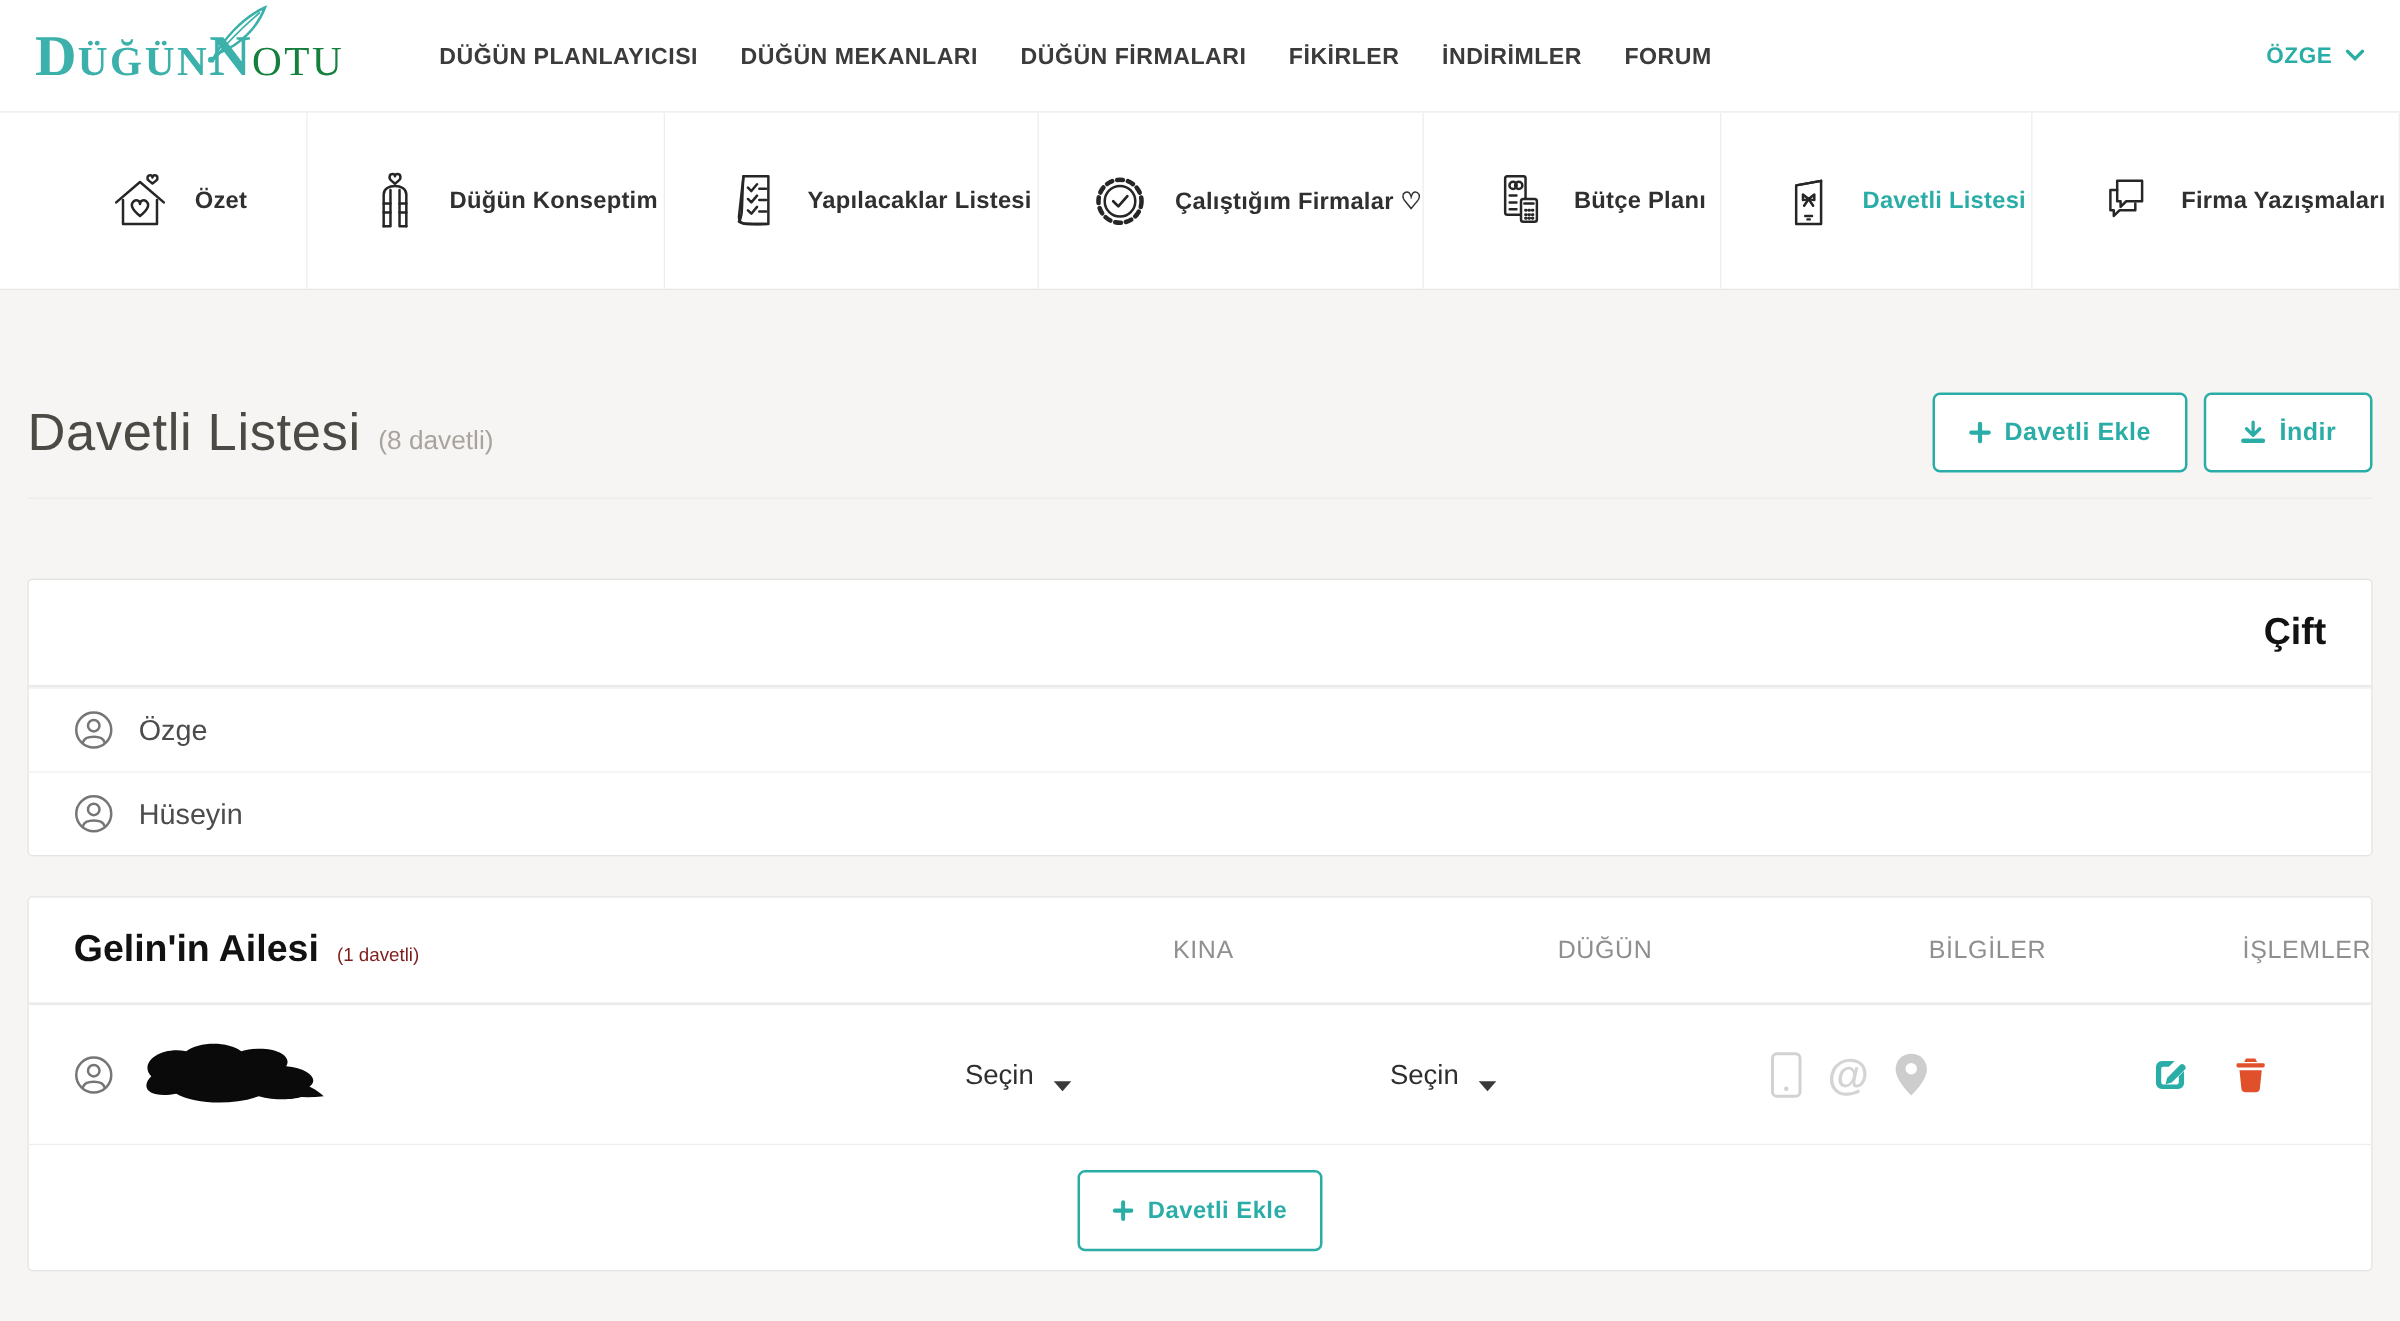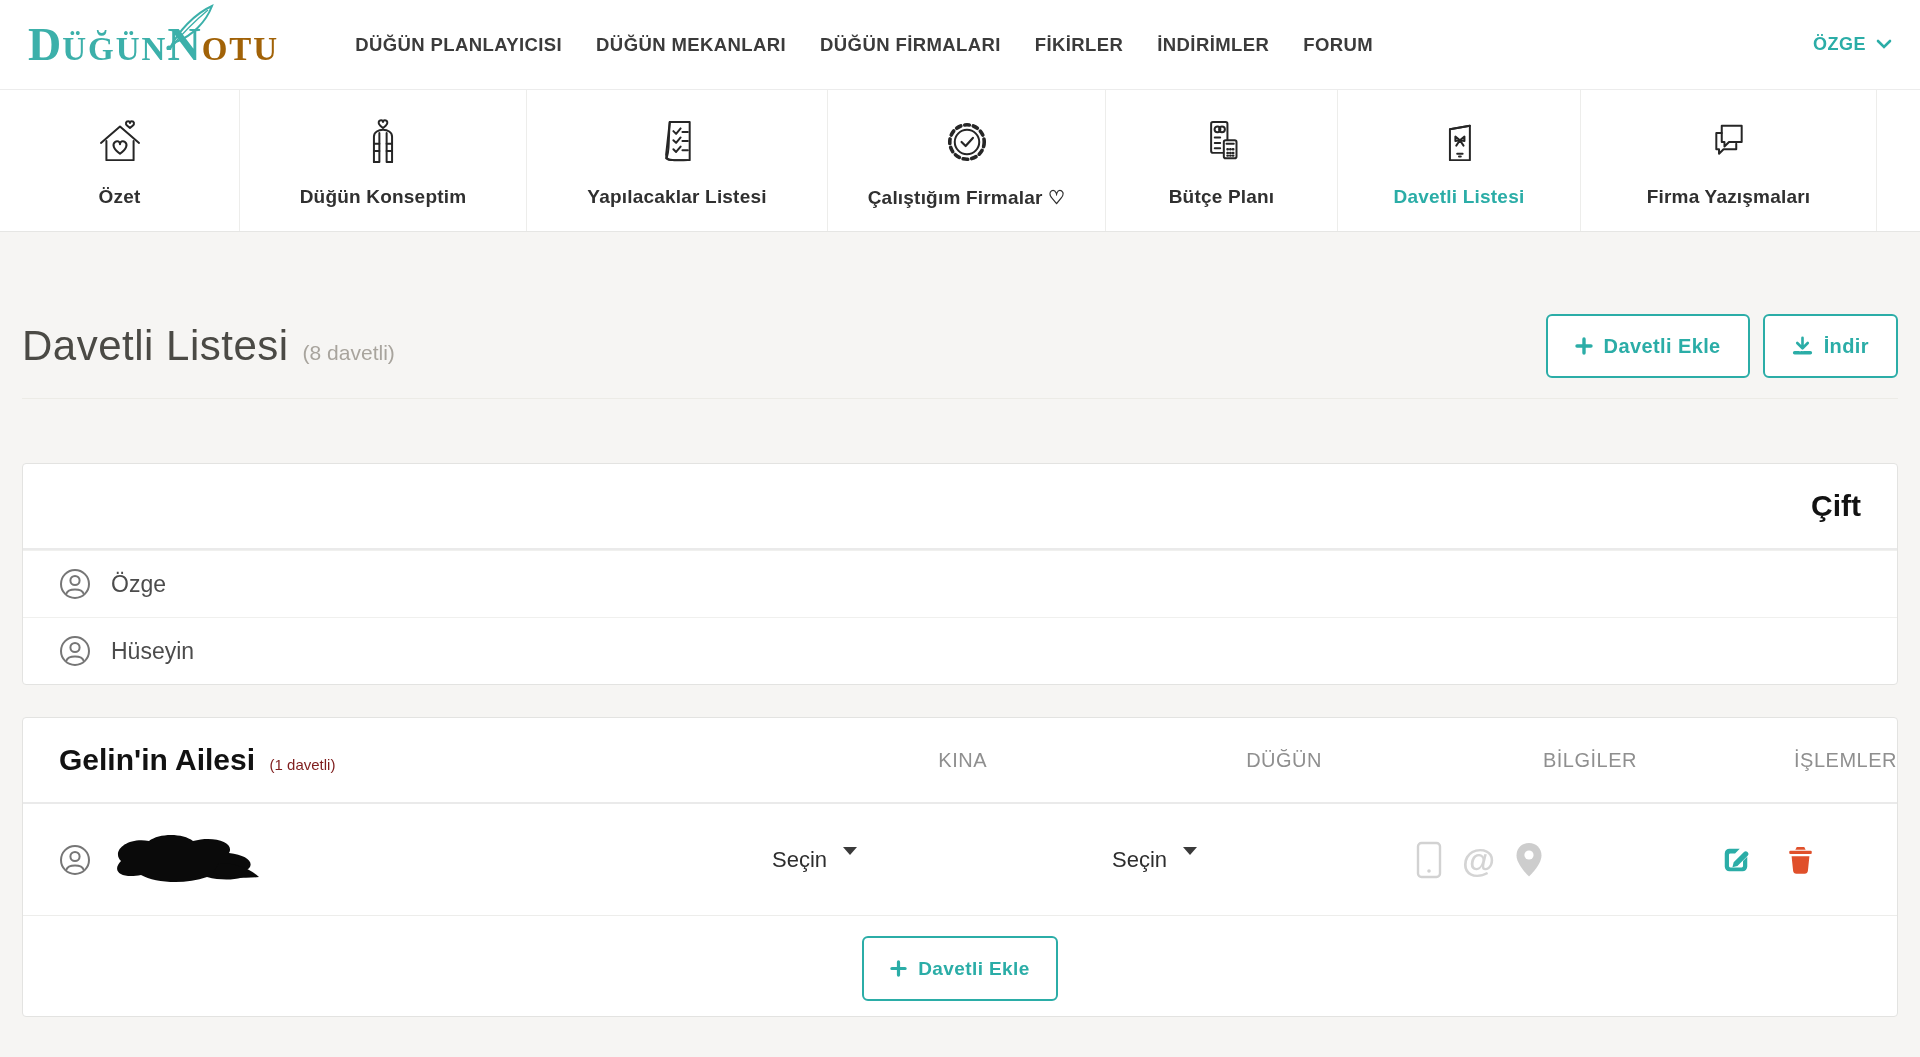--- a/index.html
+++ b/index.html
@@ -13,32 +13,32 @@
 
   
   .header {
     height: 90px; background: #fff; border-bottom: 1px solid #ececec;
     display: flex; align-items: center; padding: 0 28px; position: relative;
   }
   .logo { position: relative; display: flex; align-items: baseline; cursor: pointer;
           font-family: "Liberation Serif", serif; color: #3cb0aa; white-space: nowrap; }
   .logo .lg { font-size: 46px; font-weight: 700; letter-spacing: 1px; }
   .logo .sm { font-size: 33px; font-weight: 700; letter-spacing: 2px; }
-  .logo .lt { font-weight: 700; color: #a16207; }
+  .logo .lt { font-weight: 400; color: #15803d; }
   .logo svg.feather { position: absolute; top: -14px; left: 128px; }
   .nav { display: flex; gap: 34px; margin-left: 76px; }
   .nav-item { font-size: 18.5px; font-weight: 700; color: #3b3b3b; letter-spacing: .4px;
               cursor: pointer; white-space: nowrap; }
   .user-menu { margin-left: auto; display: flex; align-items: center; gap: 10px;
                color: var(--accent); font-weight: 700; font-size: 18px; letter-spacing: .5px; cursor: pointer; }
 
   
   .tabs { display: flex; background: #fff; border-bottom: 1px solid #e6e6e4; height: 142px; }
-  .tab { border-right: 1px solid #ededeb; display: flex; flex-direction: column;
-         align-items: center; justify-content: center; gap: 15px; cursor: pointer; }
+  .tab { border-right: 1px solid #ededeb; display: flex; flex-direction: row;
+         align-items: center; justify-content: center; gap: 15px; cursor: pointer; margin-left: 36px; }
   .tab-label { font-size: 19px; font-weight: 700; color: #303030; letter-spacing: .2px; white-space: nowrap; }
   .tab.active .tab-label { color: var(--accent); }
   .tab svg { display: block; }
   .tabs-filler { flex: 1; background: #fff; }
 
   
   .main { padding: 82px 22px 0 22px; }
   .page-head { display: flex; align-items: center; height: 64px; }
   .page-title { font-size: 42px; color: #4b4a45; letter-spacing: .5px; }
   .page-count { font-size: 21px; color: #a8a49d; margin-left: 14px; padding-top: 14px; }
@@ -63,21 +63,21 @@
   .member-row:first-of-type { border-top: none; }
   .member-name { font-size: 23px; color: #4c4c4c; }
 
   .grid-row { display: grid; grid-template-columns: 1fr 345px 335px 315px 260px; align-items: center; }
   .fam-header { padding: 25px 0; border-bottom: 2px solid #eaeaea; }
   .fam-title-cell { padding-left: 36px; }
   .col-label { text-align: right; font-size: 20px; color: #8f8f8f; letter-spacing: .5px; }
   .guest-row { height: 112px; border-bottom: 1px solid #ededeb; }
   .guest-name-cell { display: flex; align-items: center; gap: 18px; padding-left: 36px; }
   .cell-center { display: flex; justify-content: center; align-items: center; }
-  .select { display: inline-flex; align-items: flex-start; gap: 16px; cursor: pointer; }
+  .select { display: inline-flex; align-items: flex-end; gap: 16px; cursor: pointer; }
   .select-value { font-size: 22px; color: #2e2e2e; }
   .caret { width: 0; height: 0; border-left: 7px solid transparent; border-right: 7px solid transparent;
            border-top: 8px solid #3a3a3a; }
   .info-icons { display: flex; align-items: center; gap: 20px; color: #d2d2d2; }
   .at-glyph { font-size: 34px; font-weight: 700; color: #d4d4d4; line-height: 1; }
   .action-icons { display: flex; justify-content: center; align-items: center; gap: 36px; }
   .icon-btn { cursor: pointer; display: inline-flex; }
   .card-footer { padding: 20px 0 15px 0; display: flex; justify-content: center; }
   .btn-outline.small { height: 65px; padding: 0 26px; font-size: 19px; }
 </style>

